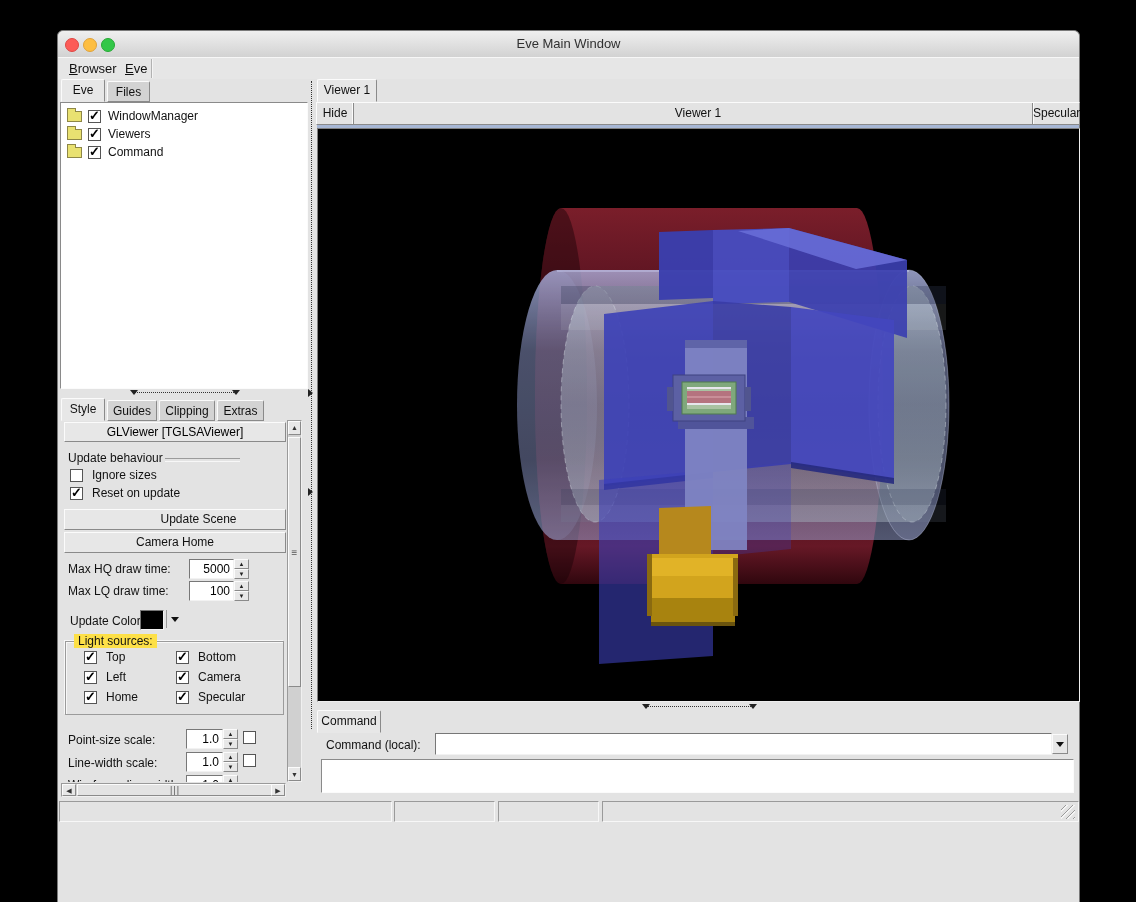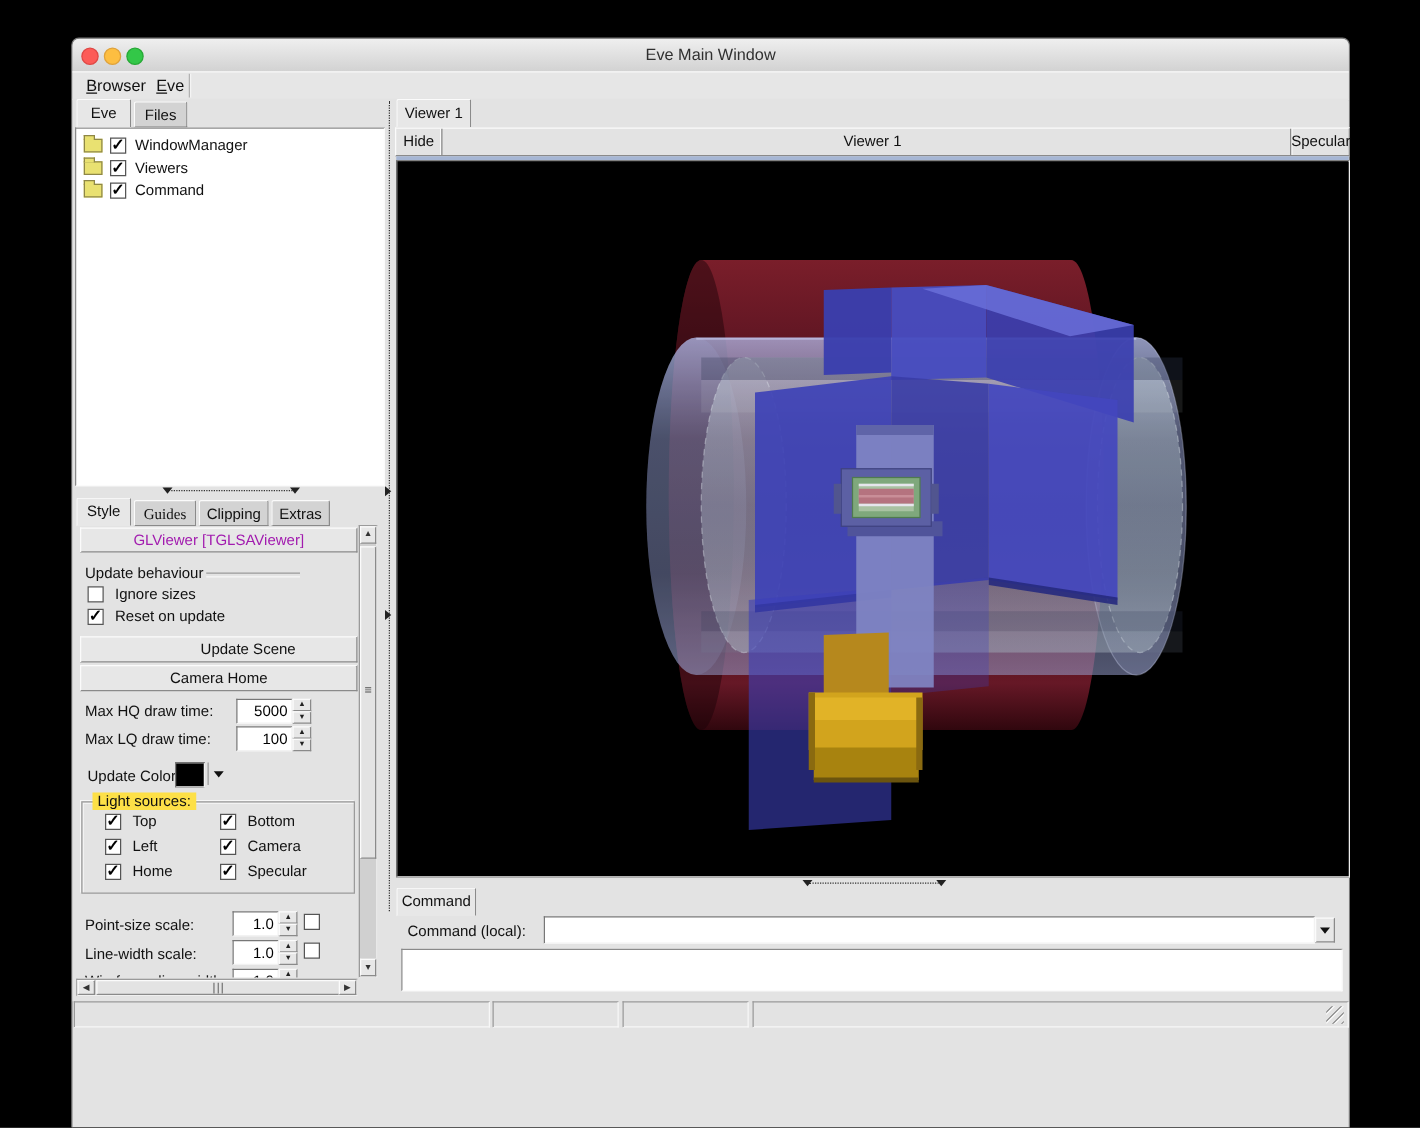--- a/index.html
+++ b/index.html
@@ -161,26 +161,26 @@
       </div>
     </div>
 
     <div class="abs" style="left:2px; top:308px; width:246px; height:11px;">
       <div class="dots-h" style="left:74px; top:5px; width:100px;"></div>
       <div class="arr-d" style="left:70px; top:3px;"></div>
       <div class="arr-d" style="left:172px; top:3px;"></div>
     </div>
 
     <div class="tab" style="left:3px; top:319px; width:44px;">Style</div>
-    <div class="tab inactive" style="left:49px; top:319px; width:50px;font-family:Liberation Serif, serif;">Guides</div>
+    <div class="tab inactive" style="left:49px; top:319px; width:50px;">Guides</div>
     <div class="tab inactive" style="left:101px; top:319px; width:56px;">Clipping</div>
     <div class="tab inactive" style="left:159px; top:319px; width:47px;">Extras</div>
 
     <div id="style-panel">
-      <div class="btn" style="left:4px; top:2px; width:222px; height:20px; color:#a21caf;">GLViewer [TGLSAViewer]</div>
+      <div class="btn" style="left:4px; top:2px; width:222px; height:20px; color:#000000;">GLViewer [TGLSAViewer]</div>
 
       <span class="lbl" style="left:8px; top:31px;">Update behaviour</span>
       <div class="groove-line" style="left:105px; top:38px; width:75px;"></div>
 
       <span class="cb" style="left:10px; top:49px;"></span>
       <span class="cb-label" style="left:32px; top:48px;">Ignore sizes</span>
       <span class="cb checked" style="left:10px; top:67px;"></span>
       <span class="cb-label" style="left:32px; top:66px;">Reset on update</span>
 
       <div class="btn" style="left:4px; top:89px; width:222px; height:21px;padding-left:47px;">Update Scene</div>

